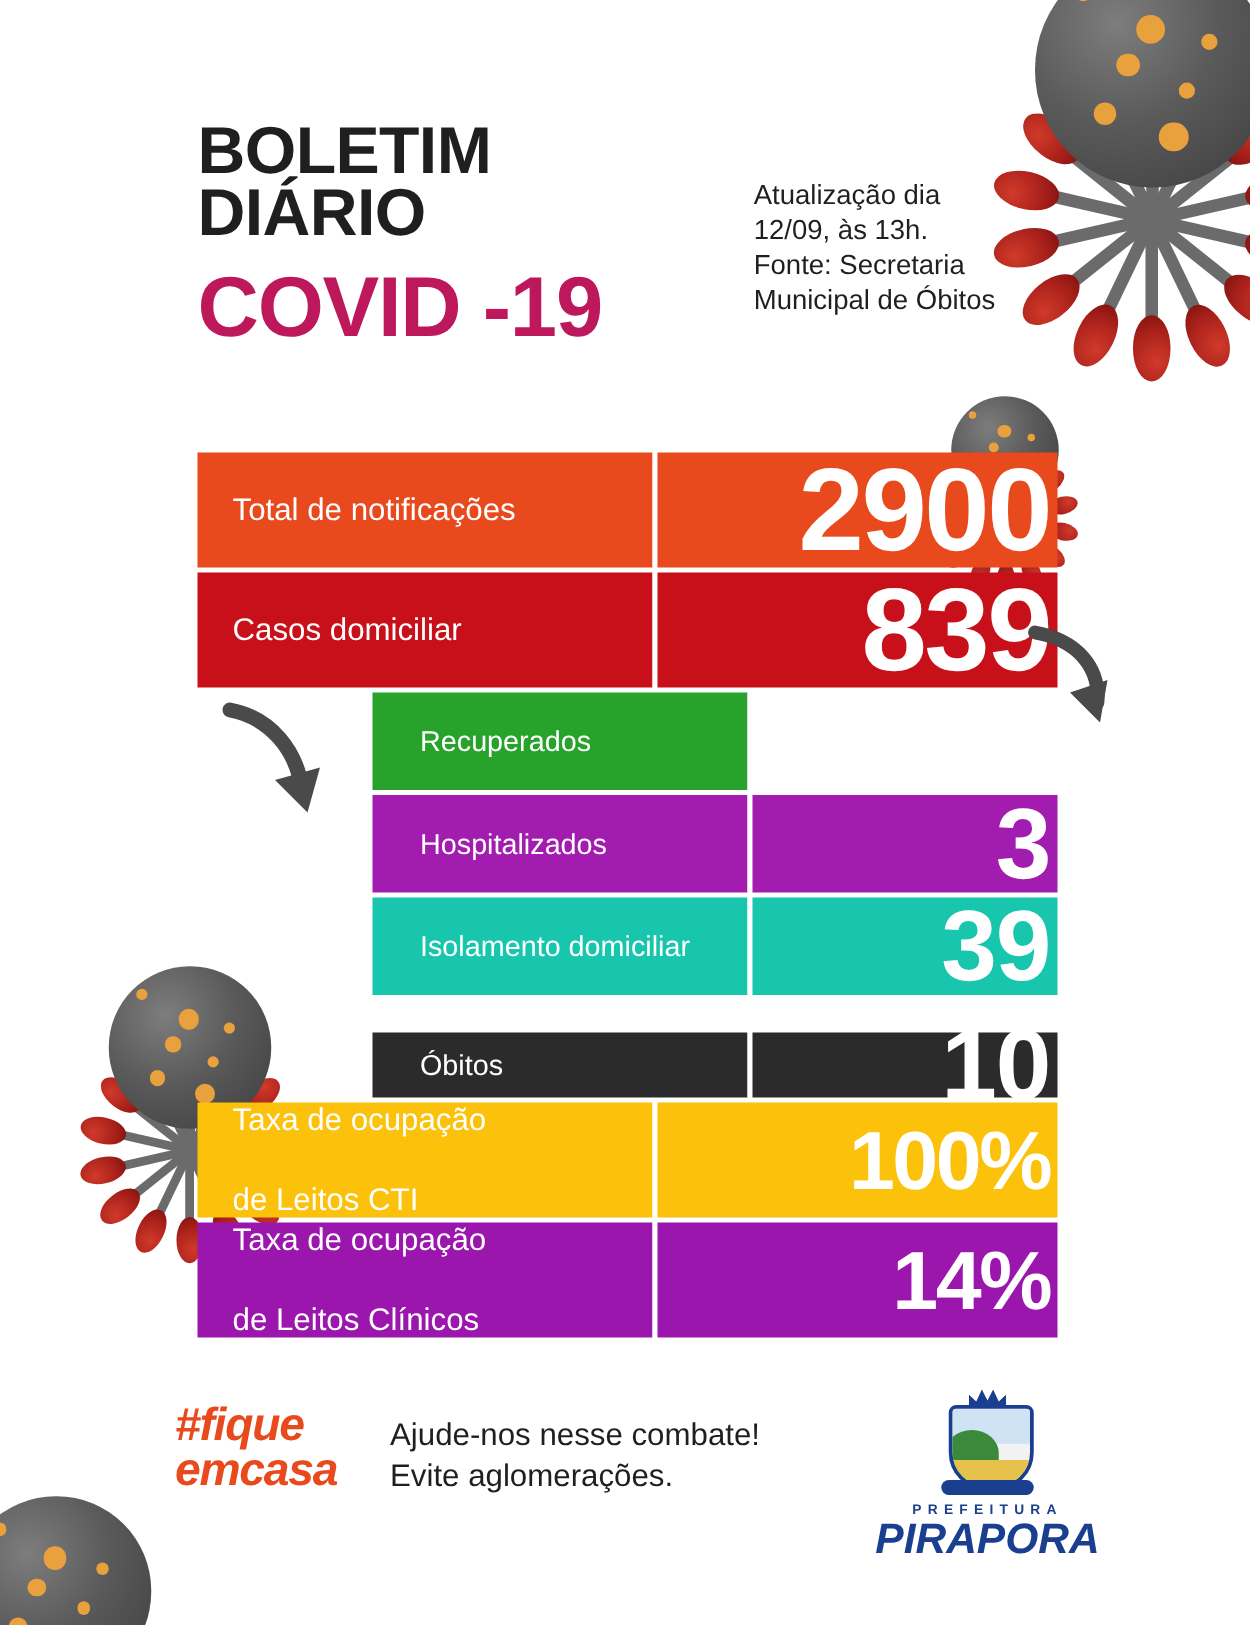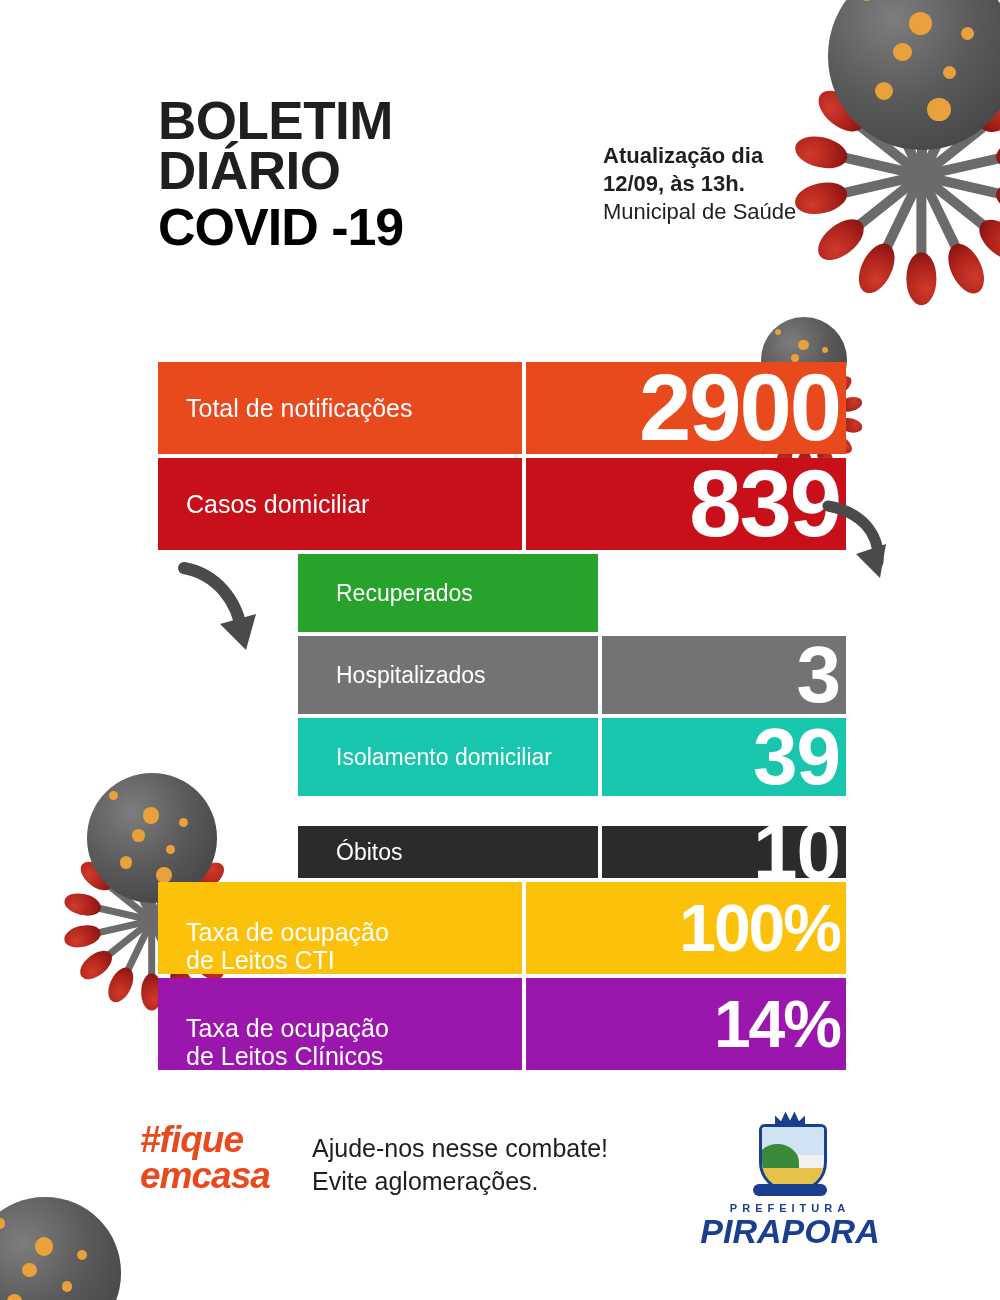--- a/index.html
+++ b/index.html
@@ -83,37 +83,37 @@
     top: 0;
   }
   .title-line {
     font-size: 53px;
     font-weight: bold;
     letter-spacing: -0.5px;
     line-height: 0.94;
     color: #1f1f1f;
   }
   #title-covid {
-    font-size: 52px;
-    font-weight: bold;
-    color: #000000;
+    font-size: 68px;
+    font-weight: bold;
+    color: #be185d;
     letter-spacing: -1px;
     line-height: 1.0;
-    margin-top: 5px;
+    margin-top: 16px;
   }
   #update-block {
     position: absolute;
     left: 445px;
     top: 46px;
     width: 300px;
     line-height: 1.28;
   }
   .update-strong {
     font-size: 22px;
-    font-weight: bold;
+    font-weight: normal;
     color: #1f1f1f;
   }
   .update-normal {
     font-size: 22px;
     color: #1f1f1f;
   }
 
   
   #stats {
     position: absolute;
@@ -132,21 +132,21 @@
     align-items: center;
     color: #ffffff;
     font-size: 25px;
     padding-left: 42px;
     box-sizing: border-box;
   }
   .row .label.two-line {
     line-height: 1.12;
     display: flex;
     flex-direction: column;
-    justify-content: flex-end;
+    justify-content: space-between;
     align-items: flex-start;
   }
   .row .value {
     display: flex;
     align-items: center;
     justify-content: flex-end;
     color: #ffffff;
     font-weight: bold;
     box-sizing: border-box;
     padding-right: 6px;
@@ -169,21 +169,21 @@
   .r-inner .value { width: 244px; }
 
   .v-xl  { font-size: 94px; line-height: 0.8; letter-spacing: -2px; }
   .v-lg  { font-size: 80px; line-height: 0.8; letter-spacing: -1px; }
   .v-pct { font-size: 66px; line-height: 0.8; letter-spacing: -2px; }
 
   
   .c-orange  { background: #e8491d; }
   .c-red     { background: #c7101a; }
   .c-green   { background: #27a32c; }
-  .c-blue    { background: #737373; }
+  .c-blue    { background: #a21caf; }
   .c-teal    { background: #17c6ad; }
   .c-black   { background: #2b2b2b; margin-top: 26px; }
   .c-yellow  { background: #fcc10a; }
   .c-purple  { background: #9b16ad; }
 
   
   .arrow {
     position: absolute;
     pointer-events: none;
   }
@@ -368,21 +368,22 @@
 
 <div id="header">
   <div id="title-block">
     <div class="title-line">BOLETIM</div>
     <div class="title-line">DIÁRIO</div>
     <div id="title-covid">COVID -19</div>
   </div>
   <div id="update-block">
     <div class="update-strong">Atualização dia</div>
     <div class="update-strong">12/09, às 13h.</div>
-    <div class="update-normal">Municipal de Saúde</div>
+    <div class="update-normal">Fonte: Secretaria</div>
+    <div class="update-normal">Municipal de Óbitos</div>
   </div>
 </div>
 
 <div id="stats">
 
   <div class="row r-wide">
     <div class="label c-orange">Total de notificações</div>
     <div class="divider"></div>
     <div class="value c-orange v-xl">2900</div>
   </div>

